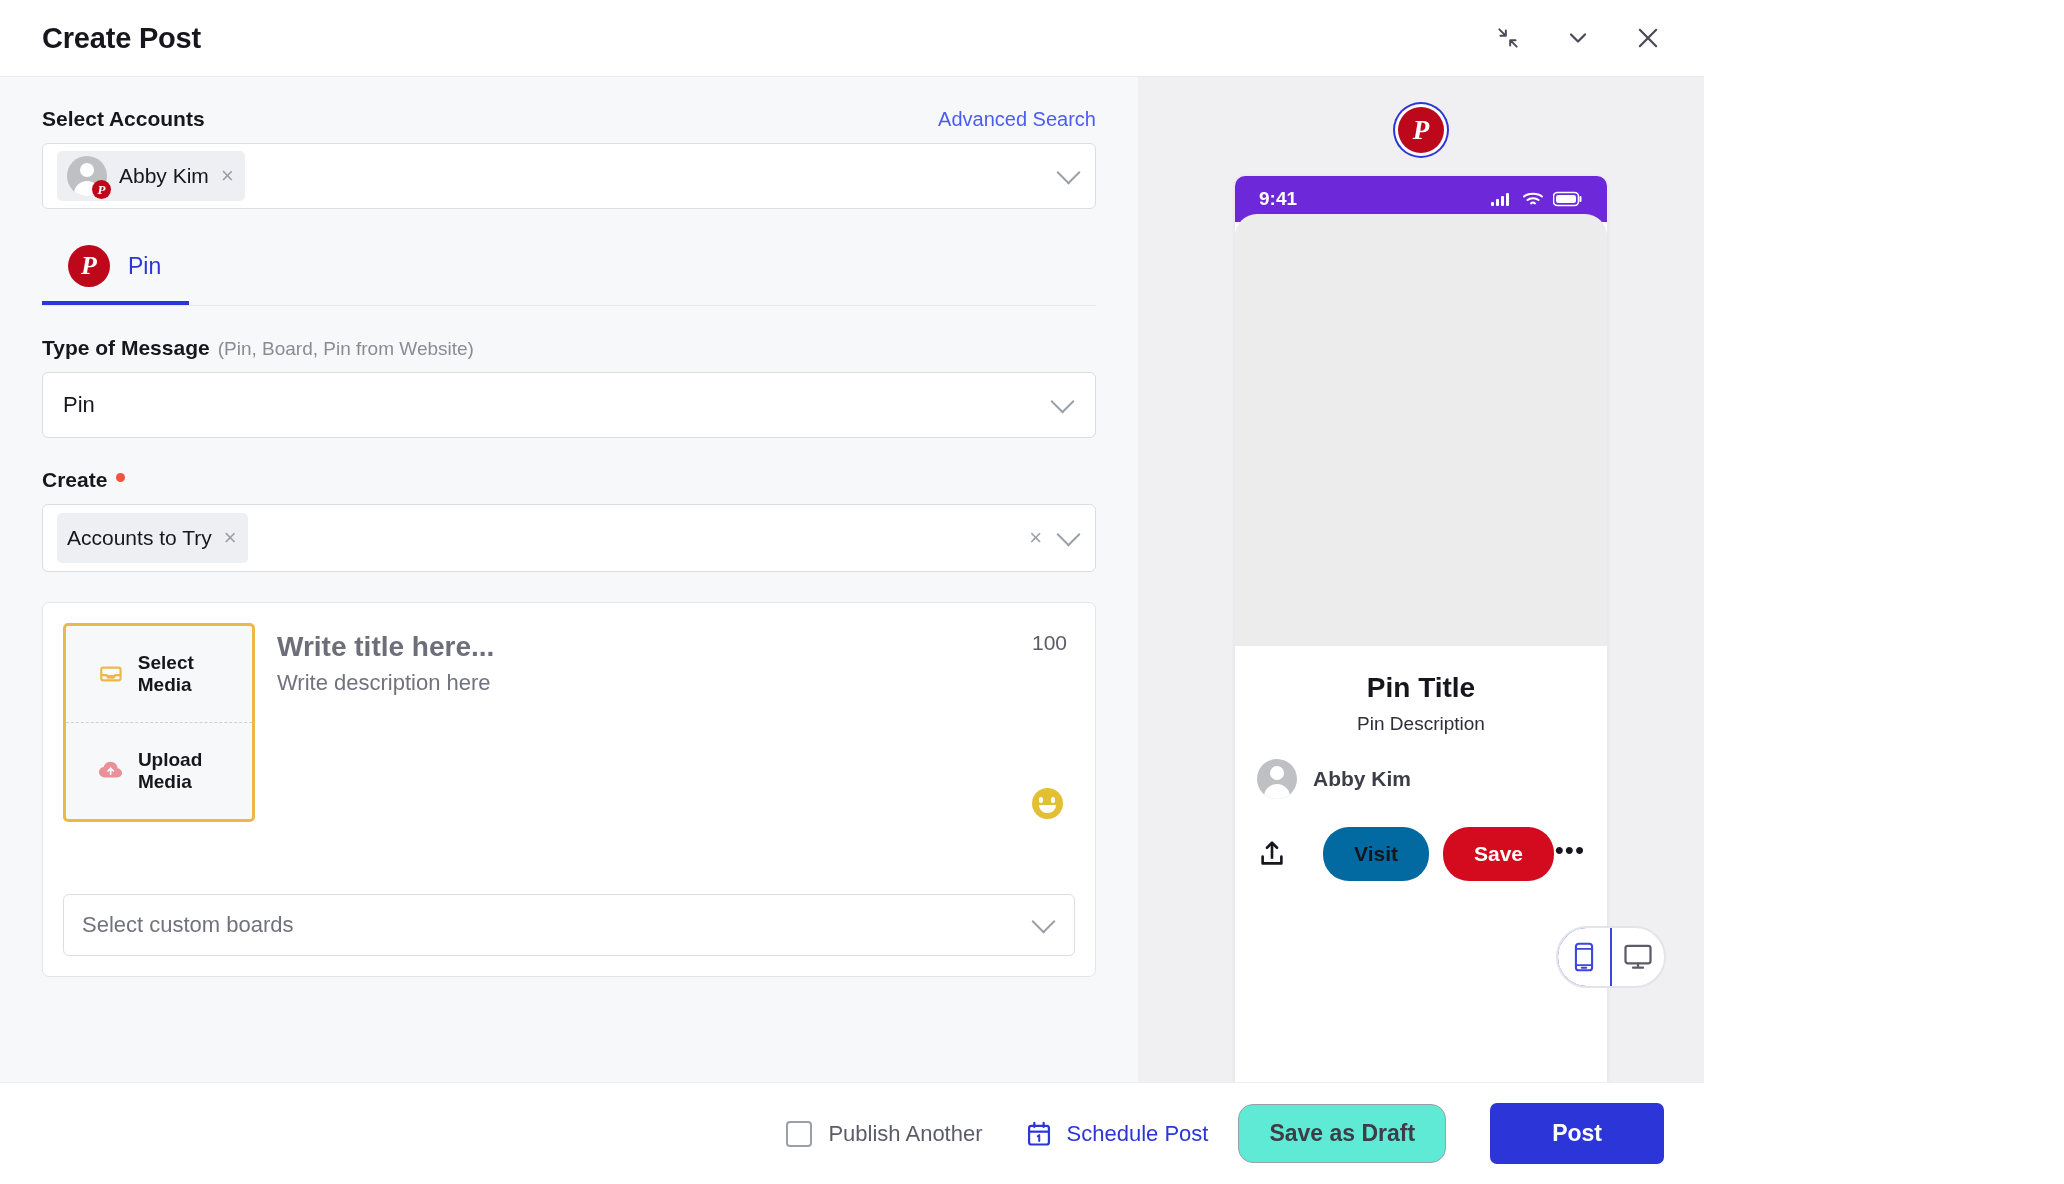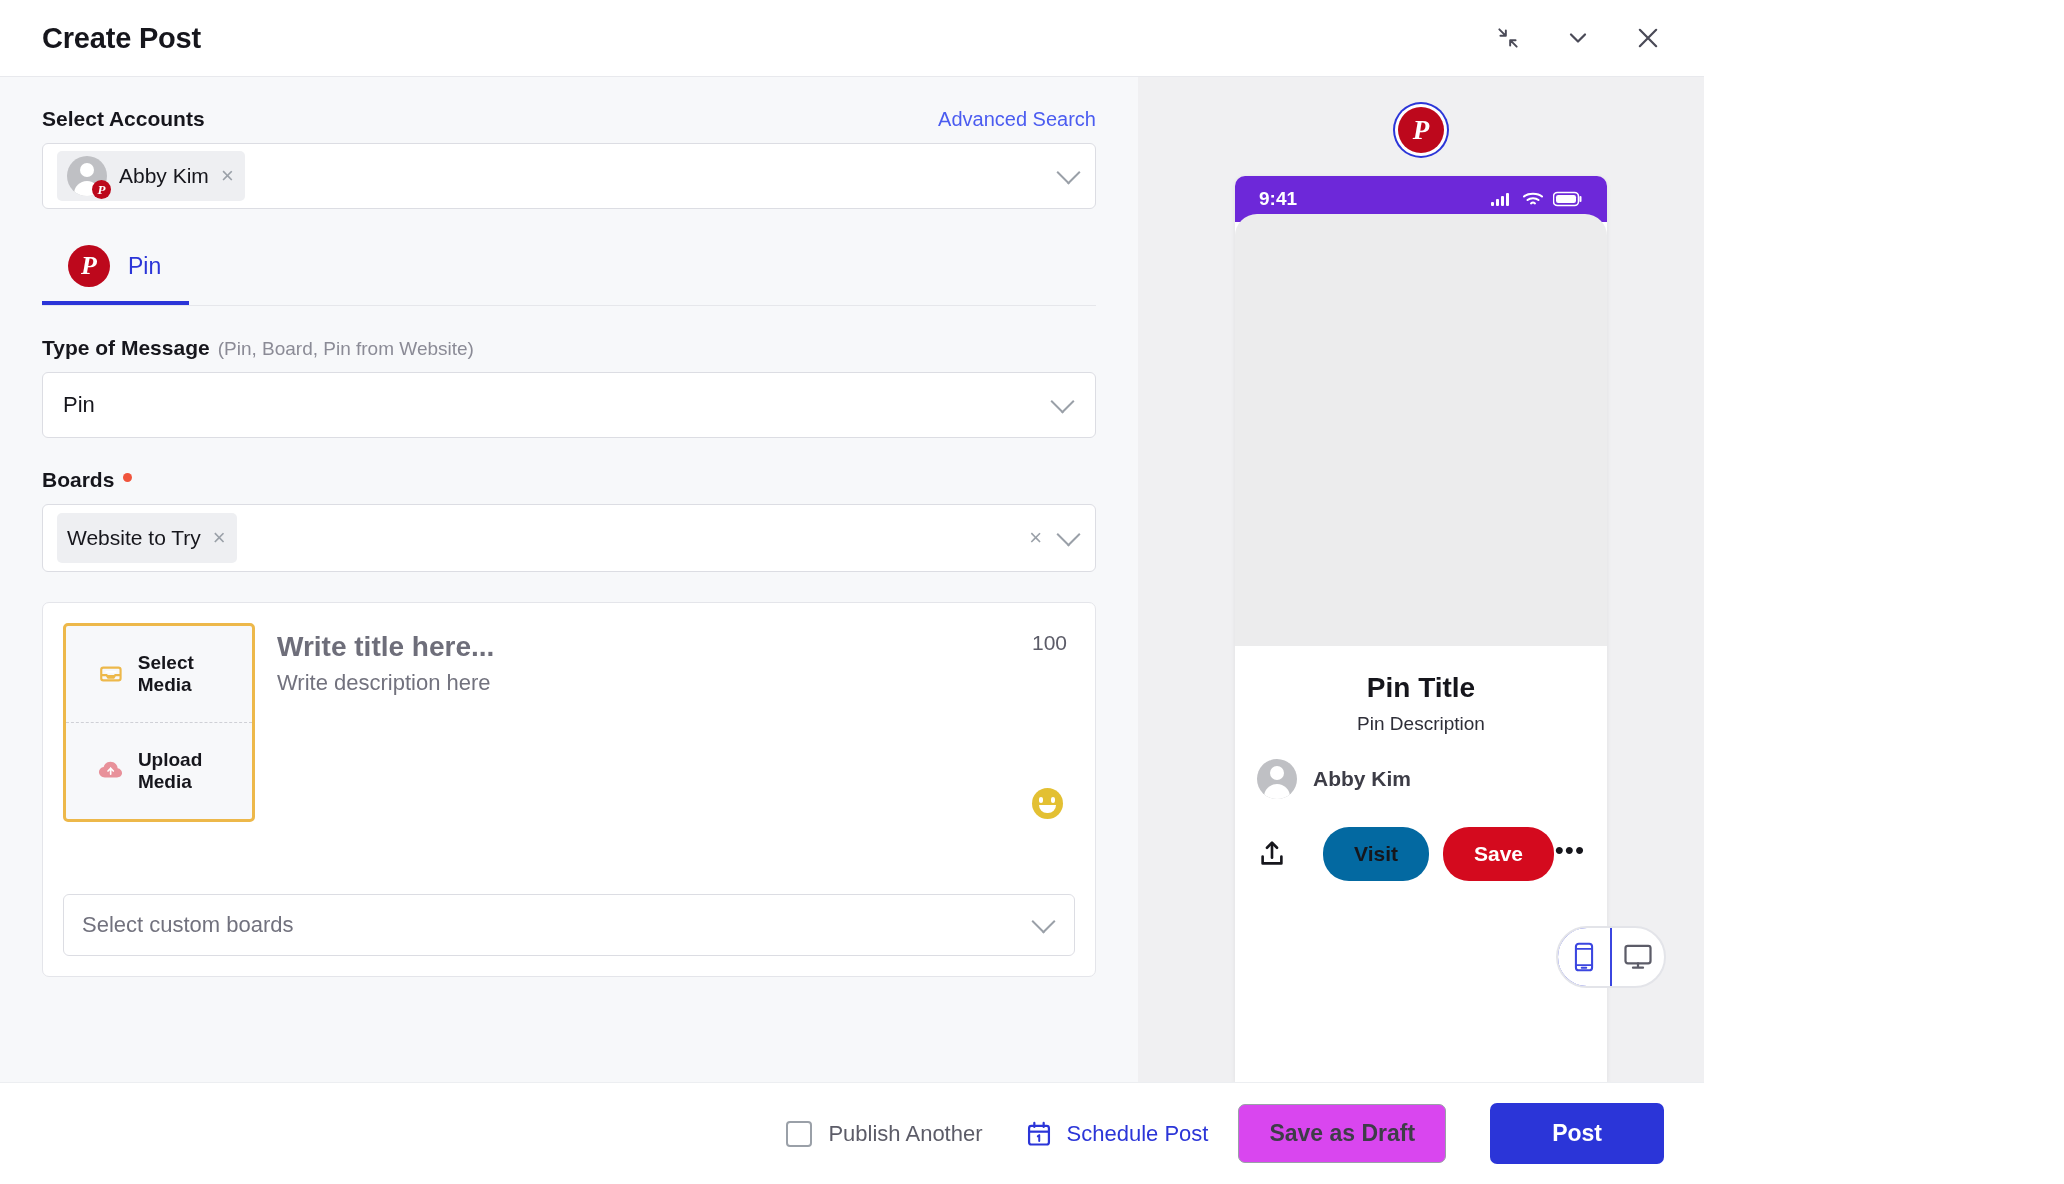--- a/index.html
+++ b/index.html
@@ -369,22 +369,22 @@
     width: 26px; height: 26px; border: 2px solid #9aa0a8; border-radius: 4px;
     background: #fff;
   }
   .checkwrap span { font-size: 22px; color: #5c5c68; }
   .schedule {
     display: flex; align-items: center; gap: 14px;
     font-size: 22px; color: #2b35d8; cursor: pointer;
     margin-left: 12px;
   }
   .btn-outline {
-    border: 1px solid #9aa0a8; border-radius: 7px;
-    background: #d946ef; color: #3d3d47;
+    border: 1px solid #9aa0a8; border-radius: 15px;
+    background: #5eead4; color: #3d3d47;
     font-size: 23px; font-weight: bold;
     padding: 15px 30px; cursor: pointer;
     font-family: "Liberation Sans", sans-serif;
   }
   .btn-primary {
     border: none; border-radius: 7px;
     background: #2b35d8; color: #fff;
     font-size: 23px; font-weight: bold;
     padding: 17px 62px; cursor: pointer;
     margin-left: 14px;
@@ -456,26 +456,26 @@
         <div class="select-box">
           <div class="select-value">Pin</div>
           <div class="field-tools">
             <div class="chev"></div>
           </div>
         </div>
       </div>
 
       <div class="section">
         <div class="row-head">
-          <div class="label">Boards</div>
+          <div class="label">Create</div>
           <span class="req-dot"></span>
         </div>
         <div class="field tall">
           <div class="chip">
-            <div class="chip-label">Website to Try</div>
+            <div class="chip-label">Accounts to Try</div>
             <div class="chip-x">×</div>
           </div>
           <div class="field-tools">
             <div class="clear-x">×</div>
             <div class="chev"></div>
           </div>
         </div>
       </div>
 
       <div class="composer">

